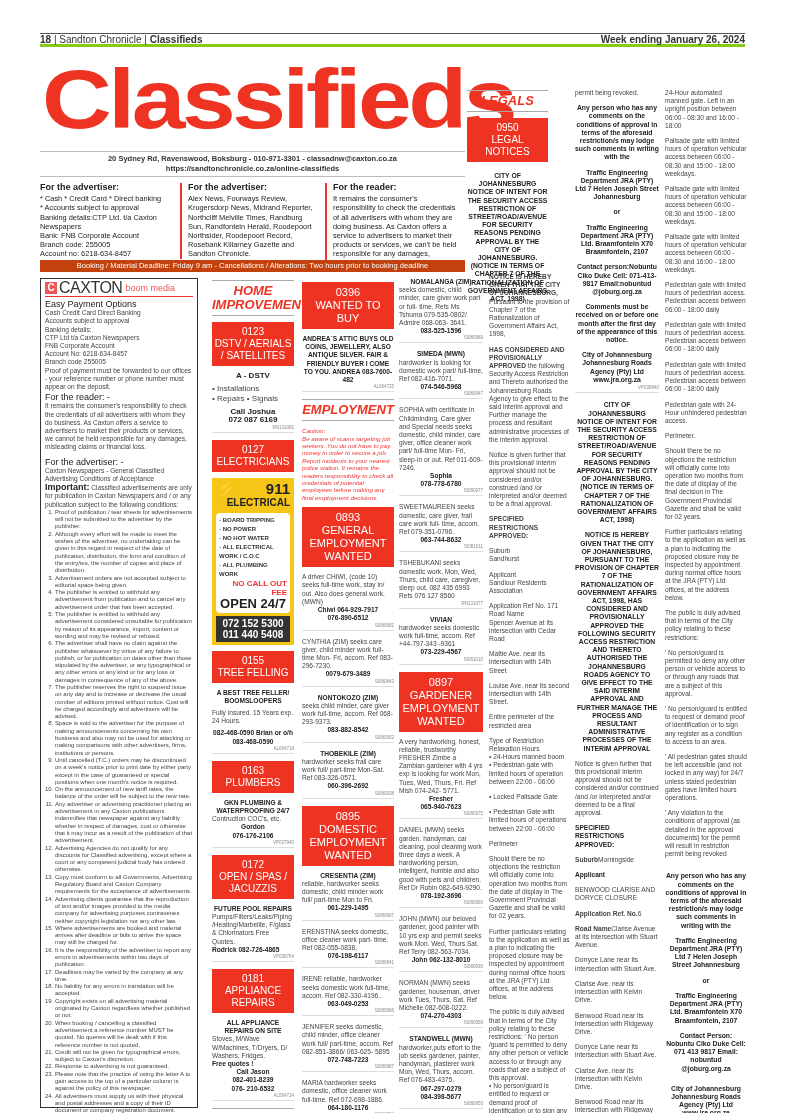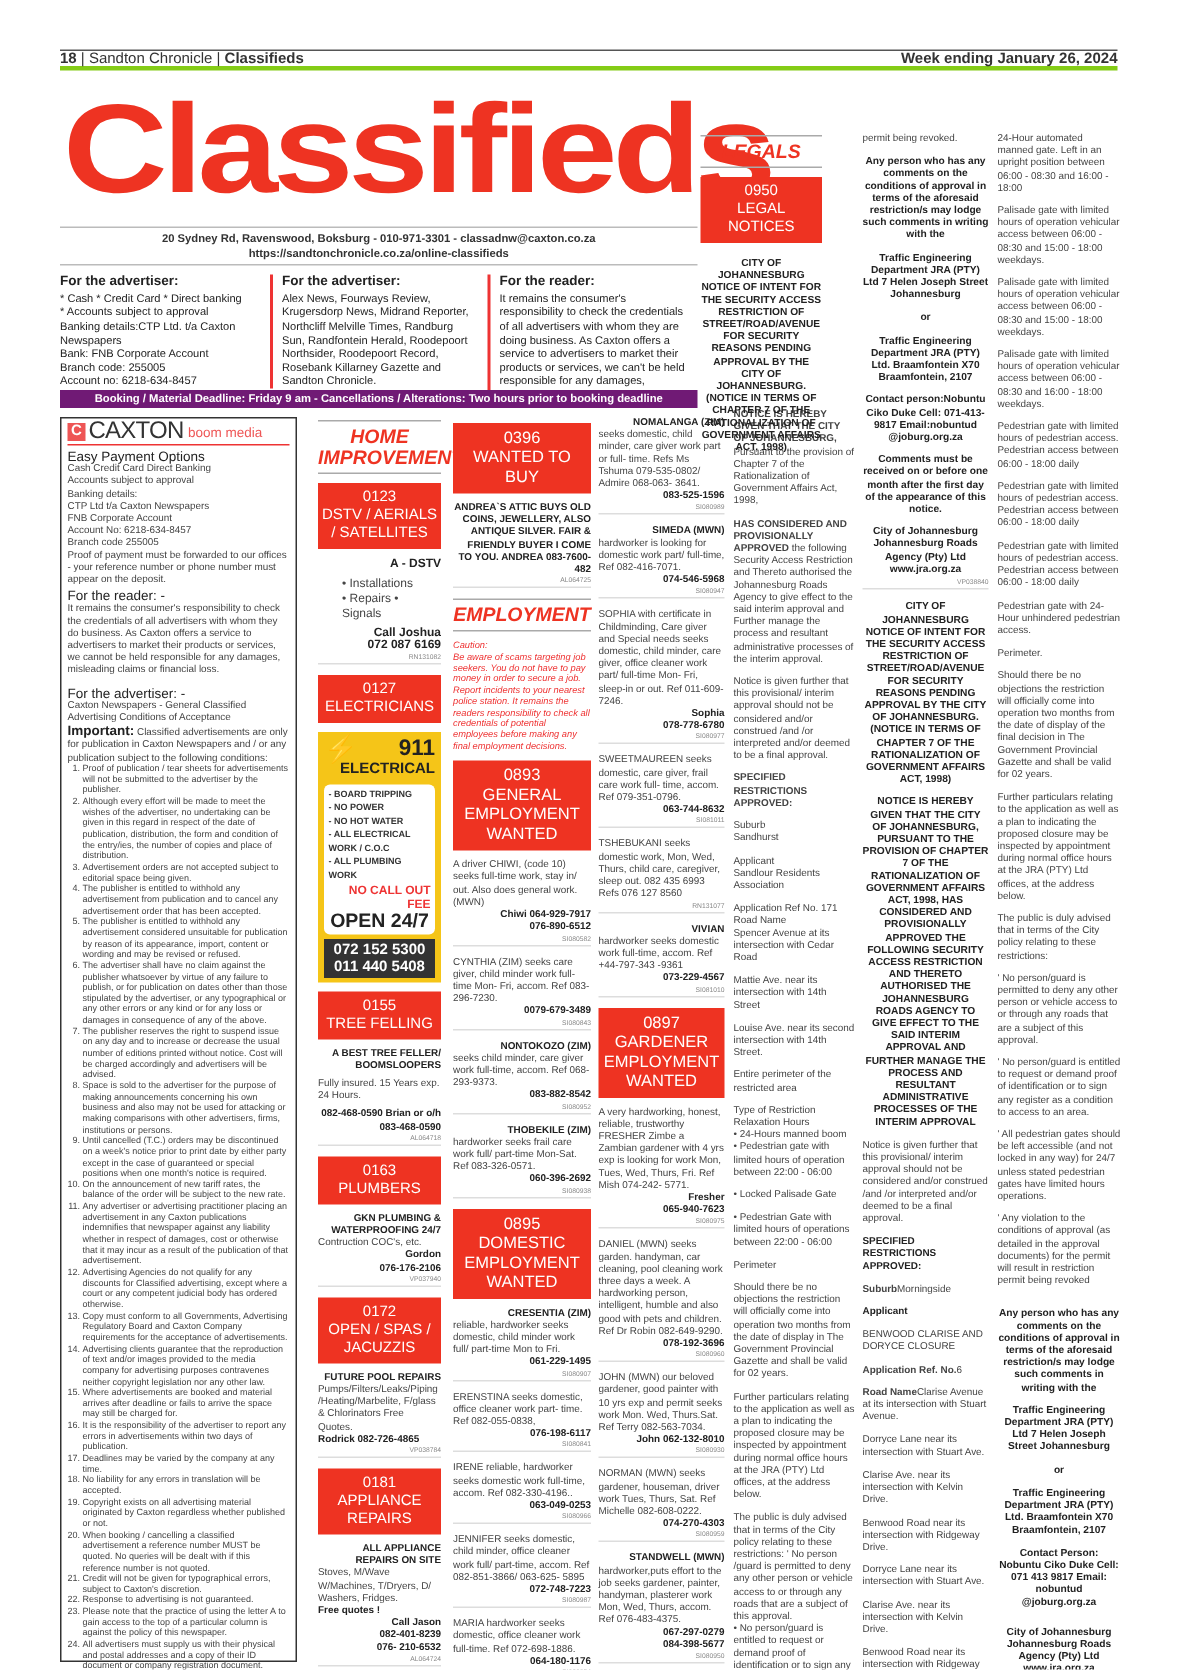--- a/index.html
+++ b/index.html
@@ -6,42 +6,42 @@
 body{width:786px;height:1113px;background:#fff;font-family:"Liberation Sans",sans-serif;color:#333;overflow:hidden;position:relative}
 .page{position:absolute;left:40px;top:33px;width:705px;height:1080px}
 .topbar{position:absolute;left:0;top:0;width:705px;height:14px;border-top:1.5px solid #555;border-bottom:3px solid #84cc16;font-family:"Liberation Sans",sans-serif;font-size:10px;line-height:12px}
 .topbar .l{position:absolute;left:0;top:0}
 .topbar .r{position:absolute;right:0;top:0;font-weight:bold}
 .masthead{position:absolute;left:2px;top:18px;width:425px;height:100px;color:#ee3322;font-family:"Liberation Sans",sans-serif;font-weight:bold;font-size:84px;letter-spacing:-3px;line-height:96px;transform:scaleX(1.15);transform-origin:left}
 .addr{position:absolute;left:0;top:118px;width:425px;border-top:1px solid #bbb;border-bottom:1px solid #bbb;text-align:center;font-size:7.5px;font-weight:bold;line-height:10px;padding:2px 0}
 .info{position:absolute;top:150px;font-size:7.4px;line-height:9.2px;color:#222;width:135px}
 .info h4{font-size:9px;font-family:"Liberation Sans",sans-serif;font-weight:bold;margin-bottom:2px;color:#222}
 .info.b2,.info.b3{border-left:2px solid #e33;padding-left:6px}
-.deadline{position:absolute;left:0;top:227px;width:425px;height:12px;background:#701a75;color:#fff;text-align:center;font-size:7.5px;font-weight:bold;line-height:12px}
+.deadline{position:absolute;left:0;top:227px;width:425px;height:12px;background:#c2410c;color:#fff;text-align:center;font-size:7.5px;font-weight:normal;line-height:12px}
 .col{position:absolute;font-size:6.6px;line-height:8.2px;color:#444}
 .col1{left:0;top:245px;width:158px;border:1px solid #333;padding:3px 4px;height:830px}
 .caxlogo{display:flex;align-items:center;border-bottom:1.5px solid #e33;padding-bottom:2px;margin-bottom:3px}
 .caxlogo .c{width:12px;height:12px;background:#e55;color:#fff;font-size:10px;line-height:12px;text-align:center;font-weight:bold;margin-right:2px}
 .caxlogo .name{font-size:16px;color:#333;letter-spacing:-0.5px}
 .caxlogo .lm{font-size:9px;color:#e55;margin-left:3px}
 .col1 h5{font-size:9px;font-weight:normal;text-align:left;color:#222;margin:2px 0 1px}
 .col1 .imp b{font-size:9px;color:#222}
 .col1 ol{padding-left:10px;font-size:6px;line-height:7.3px}
 .col2{left:172px;top:245px;width:82px}
 .col3{left:262px;top:245px;width:92px}
 .col4{left:359px;top:245px;width:84px}
 .col5{left:449px;top:245px;width:81px}
 .col6{left:535px;top:0;width:84px}
 .col7{left:625px;top:0;width:82px}
 .sech{font-family:"Liberation Sans",sans-serif;font-style:italic;font-weight:bold;color:#ee3322;text-align:center;font-size:13px;line-height:14px;border-top:1px solid #aaa;border-bottom:1px solid #aaa;padding:3px 0;margin:2px 0 6px}
 .redbox{background:#ee3322;color:#fff;text-align:center;font-size:10px;line-height:12px;padding:4px 2px;margin:4px 0 6px;font-family:"Liberation Sans",sans-serif}
 .redbox.big{font-size:11px;line-height:13px}
 .ad{margin-bottom:7px;padding-bottom:2px;border-bottom:1px solid #ddd;position:relative}
 .ad .ref{text-align:right;font-size:4.5px;color:#888;line-height:5px}
-.ad .c{text-align:right}
+.ad .c{text-align:center}
 .bold{font-weight:bold;color:#222}
 .caution{color:#e33;font-style:italic;font-size:6.2px;line-height:7.4px;margin-bottom:6px}
 .elec{background:#f5c518;padding:4px 4px 3px;margin-bottom:6px;position:relative}
 .elec .logo{font-weight:bold;font-size:15px;color:#222;text-align:right;line-height:14px}
 .elec .logo small{display:block;font-size:10px;color:#222}
 .elec .list{background:#fff;border-radius:4px;padding:3px;font-size:6px;line-height:9px;color:#333;font-weight:bold;margin-top:3px}
 .elec .nc{color:#e33;text-align:right;font-size:8px;font-weight:bold}
 .elec .op{text-align:center;font-size:13px;font-weight:bold;color:#222;line-height:13px}
 .elec .ph{background:#333;color:#fff;text-align:center;font-size:10px;font-weight:bold;line-height:11px;padding:2px;margin-top:3px}
 .legalh{font-weight:bold;text-align:center;color:#222;font-size:6.8px;line-height:8.2px}
@@ -132,21 +132,21 @@
   </div>
 
   <div class="col col2">
     <div class="sech">HOME IMPROVEMENTS</div>
     <div class="redbox">
         <div>0123</div>
         <div>DSTV / AERIALS / SATELLITES</div>
       </div>
     <div class="ad">
       <div class="c bold" style="font-size:8px">A - DSTV</div>
-      <div style="font-size:8px;line-height:10px;white-space:pre-line;margin:4px 16px">• Installations
+      <div style="font-size:8px;line-height:10px;white-space:pre-line;margin:4px 0">• Installations
 • Repairs • Signals</div>
       <div class="c bold" style="font-size:8px">Call Joshua</div>
       <div class="c bold" style="font-size:8px">072 087 6169</div>
       <div class="ref">RN131082</div>
     </div>
     <div class="redbox">
         <div>0127</div>
         <div>ELECTRICIANS</div>
       </div>
     <div class="elec">

